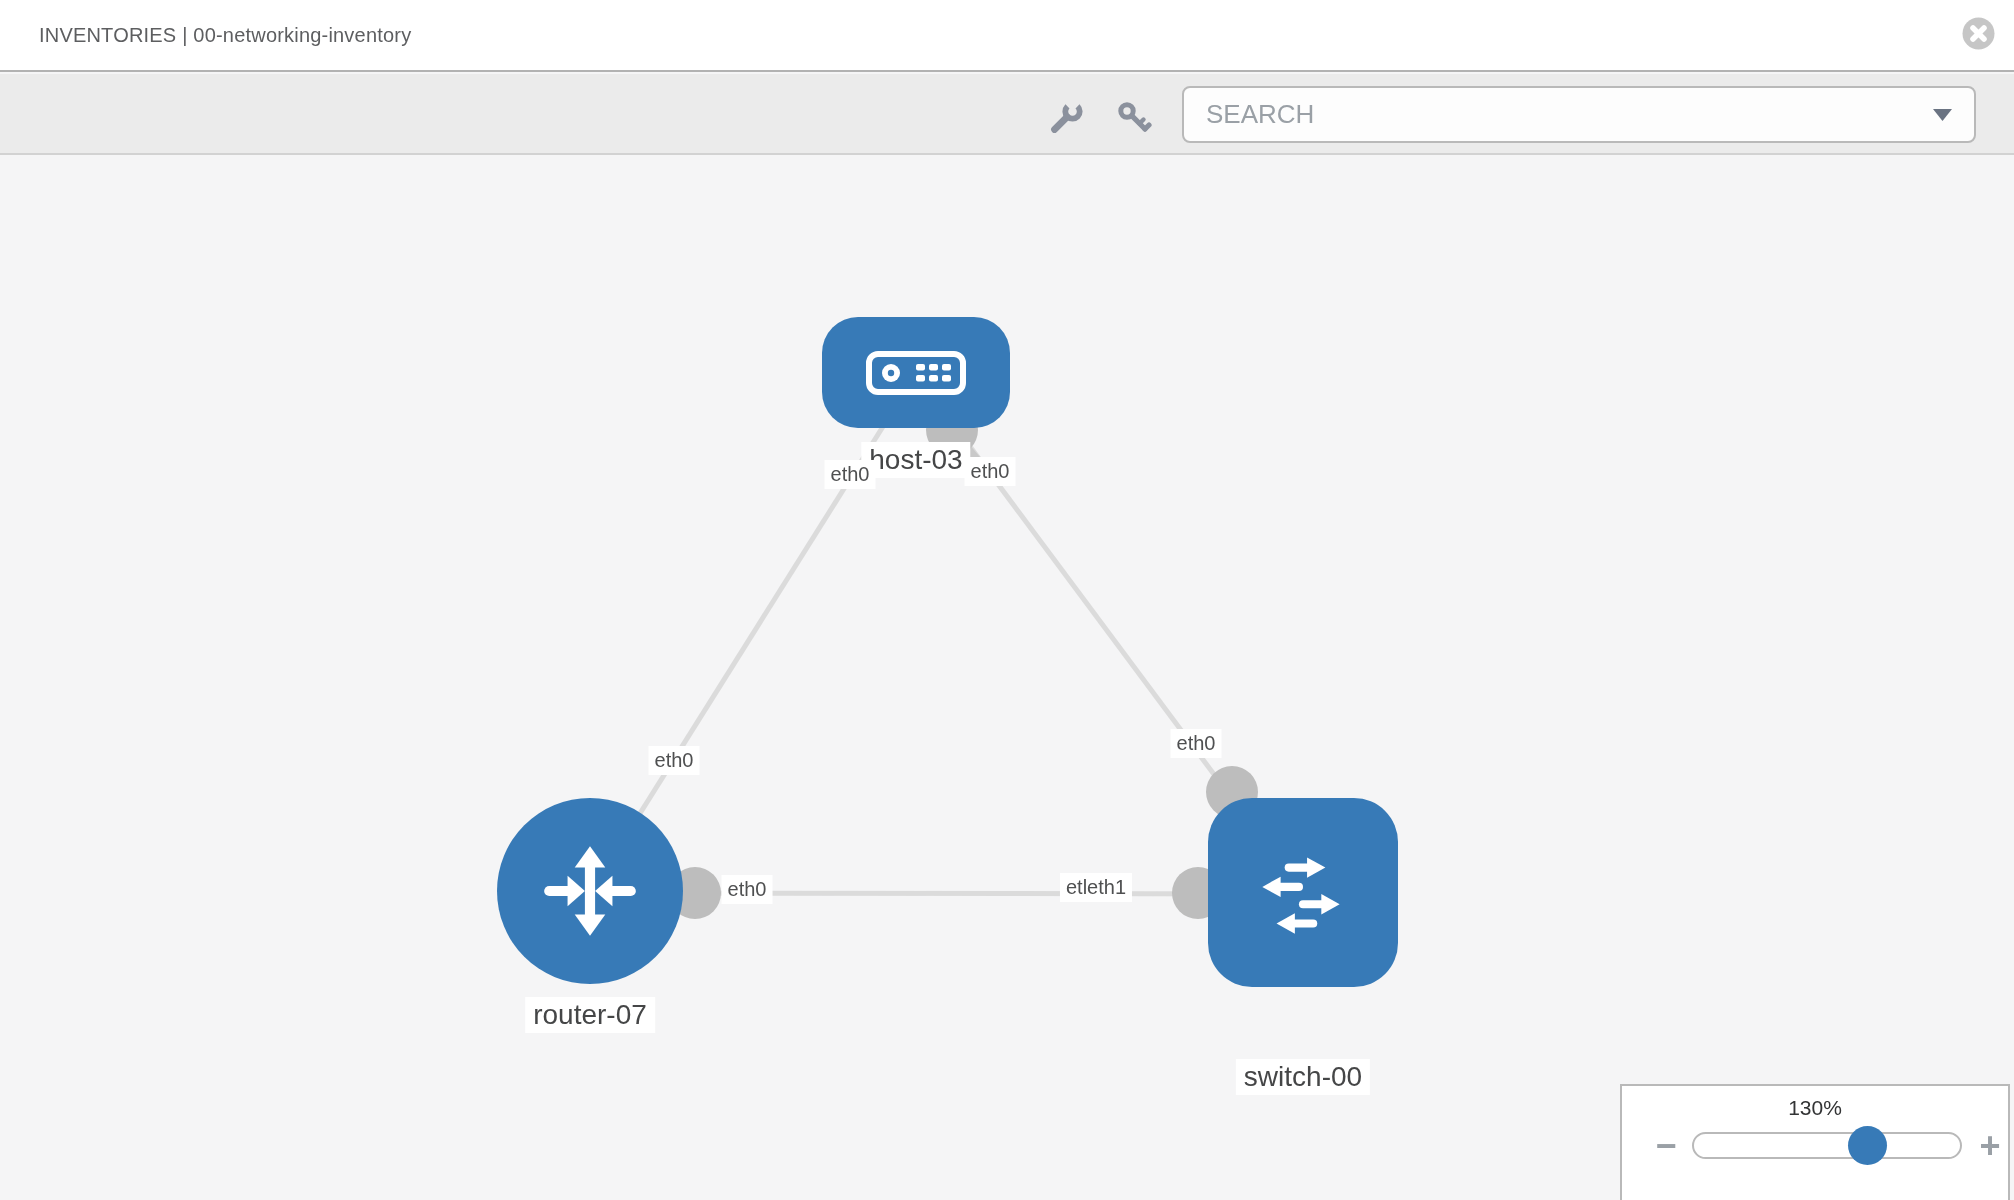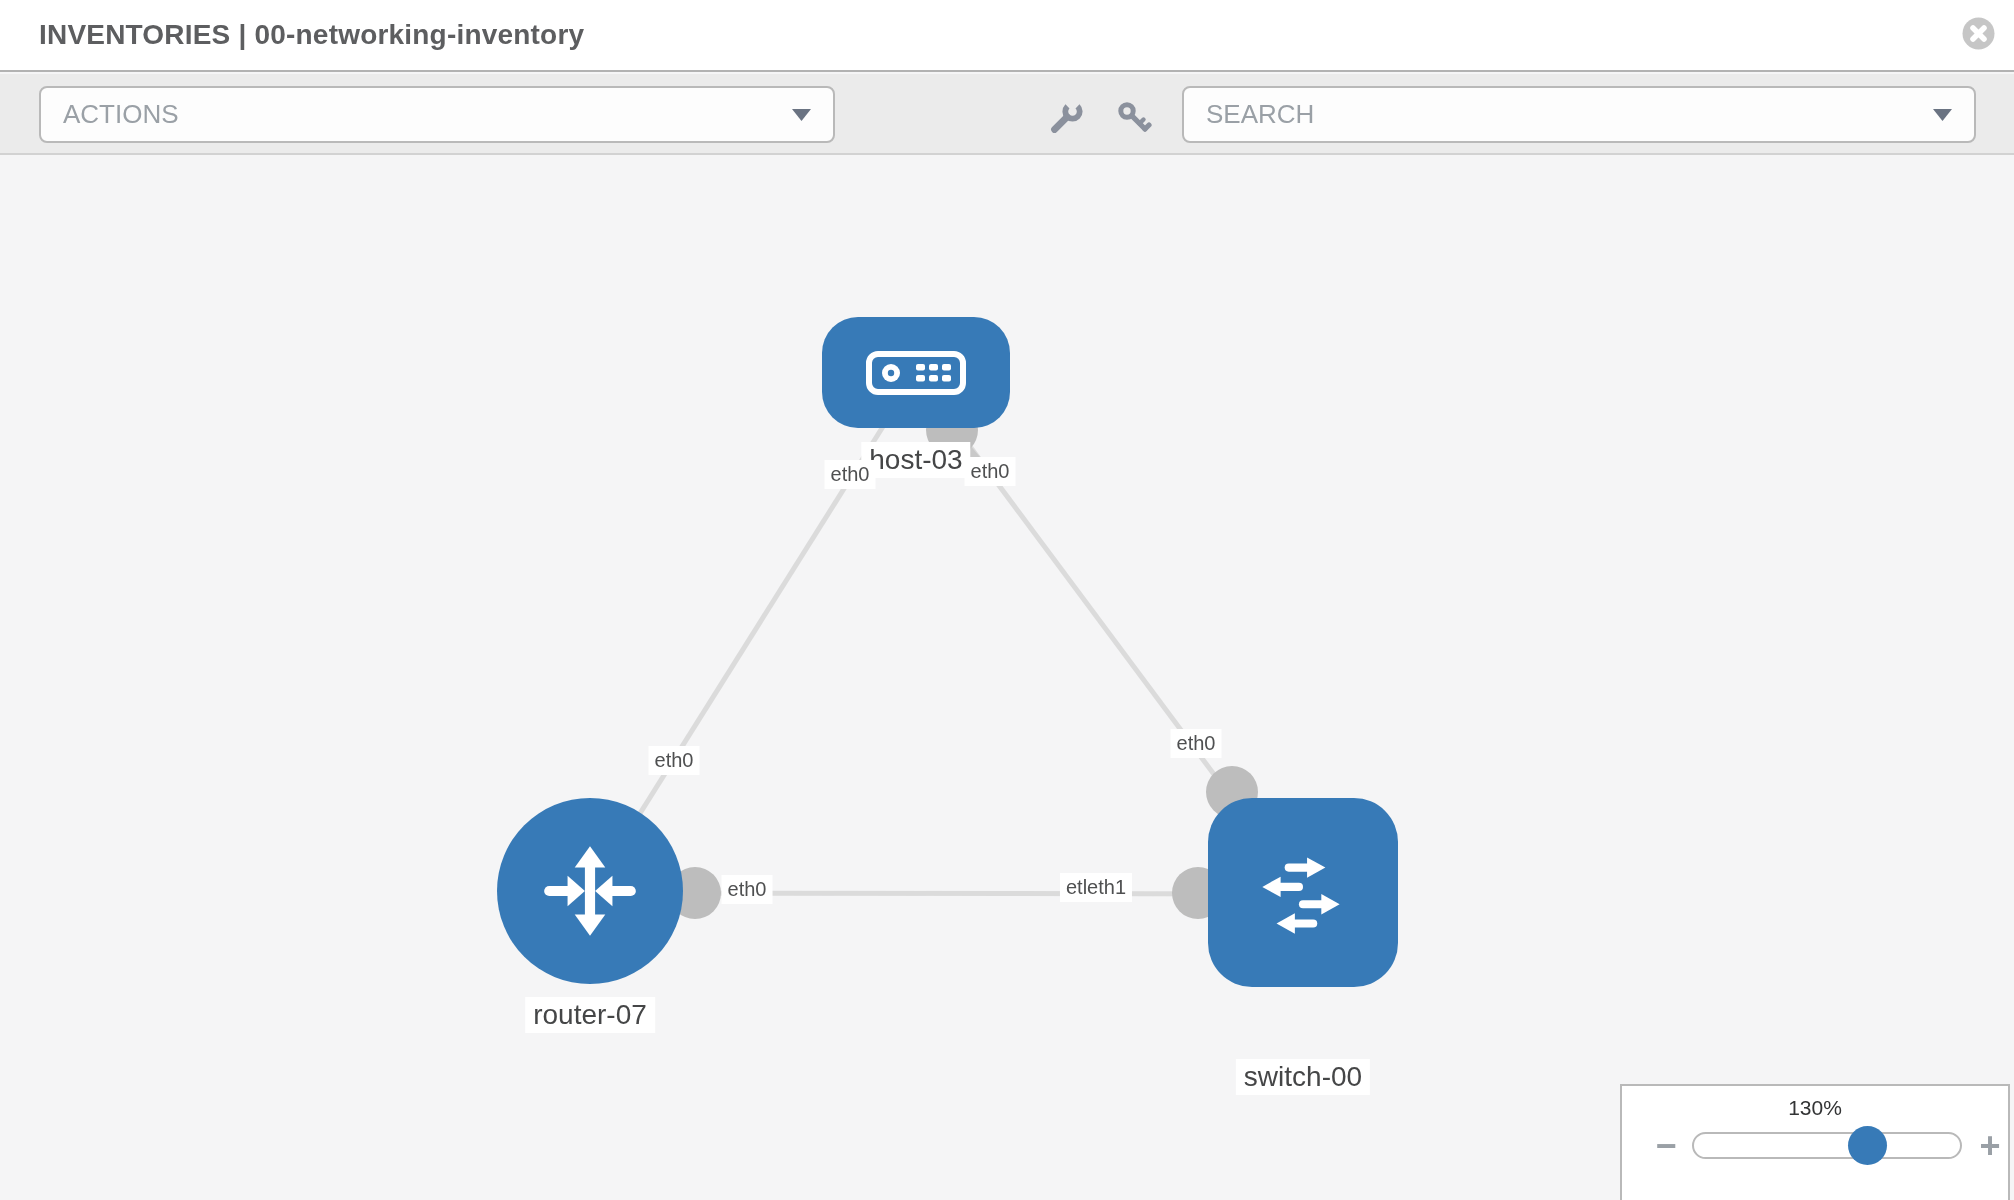--- a/index.html
+++ b/index.html
@@ -10,21 +10,21 @@
     overflow: hidden; background: #f5f5f6;
   }
 
   
   .header {
     position: absolute; top: 0; left: 0; width: 2014px; height: 72px;
     background: #ffffff; border-bottom: 2px solid #b2b2b2;
     display: flex; align-items: center;
   }
   .page-title {
-    margin-left: 39px; font-size: 28px; font-weight: bold; color: #5d5e60;
+    margin-left: 39px; font-size: 20px; font-weight: normal; color: #5d5e60;
     letter-spacing: 0.2px;
   }
   .close-btn {
     position: absolute; right: 19px; top: 17px; width: 33px; height: 33px;
     border: none; background: transparent; cursor: pointer; padding: 0;
   }
 
   
   .toolbar {
     position: absolute; top: 74px; left: 0; width: 2014px; height: 81px;
@@ -121,28 +121,20 @@
     <button class="close-btn">
       <svg width="33" height="33" viewBox="0 0 33 33">
         <circle cx="16.5" cy="16.5" r="16" fill="#c6c6c6"></circle>
         <line x1="11" y1="11" x2="22" y2="22" stroke="#ffffff" stroke-width="5.5" stroke-linecap="round"></line>
         <line x1="22" y1="11" x2="11" y2="22" stroke="#ffffff" stroke-width="5.5" stroke-linecap="round"></line>
       </svg>
     </button>
   </div>
 
   <div class="toolbar">
-    <div class="select-box actions-box">
-      <span class="select-label">ACTIONS</span>
-      <span class="chev">
-        <svg width="19" height="12" viewBox="0 0 19 12">
-            <polygon points="0,0 19,0 9.5,12" fill="#6a7382"></polygon>
-          </svg>
-      </span>
-    </div>
 
     <button class="tool-btn wrench-btn">
       <svg width="36" height="36" viewBox="0 0 36 36">
         <circle cx="24.5" cy="11.5" r="7.2" fill="none" stroke="#8b919d" stroke-width="5.8" stroke-dasharray="34 11.3" transform="rotate(-46 24.5 11.5)"></circle>
         <line x1="19" y1="17" x2="6.5" y2="29.5" stroke="#8b919d" stroke-width="6.8" stroke-linecap="round"></line>
       </svg>
     </button>
 
     <button class="tool-btn key-btn">
       <svg width="36" height="36" viewBox="0 0 36 36">

